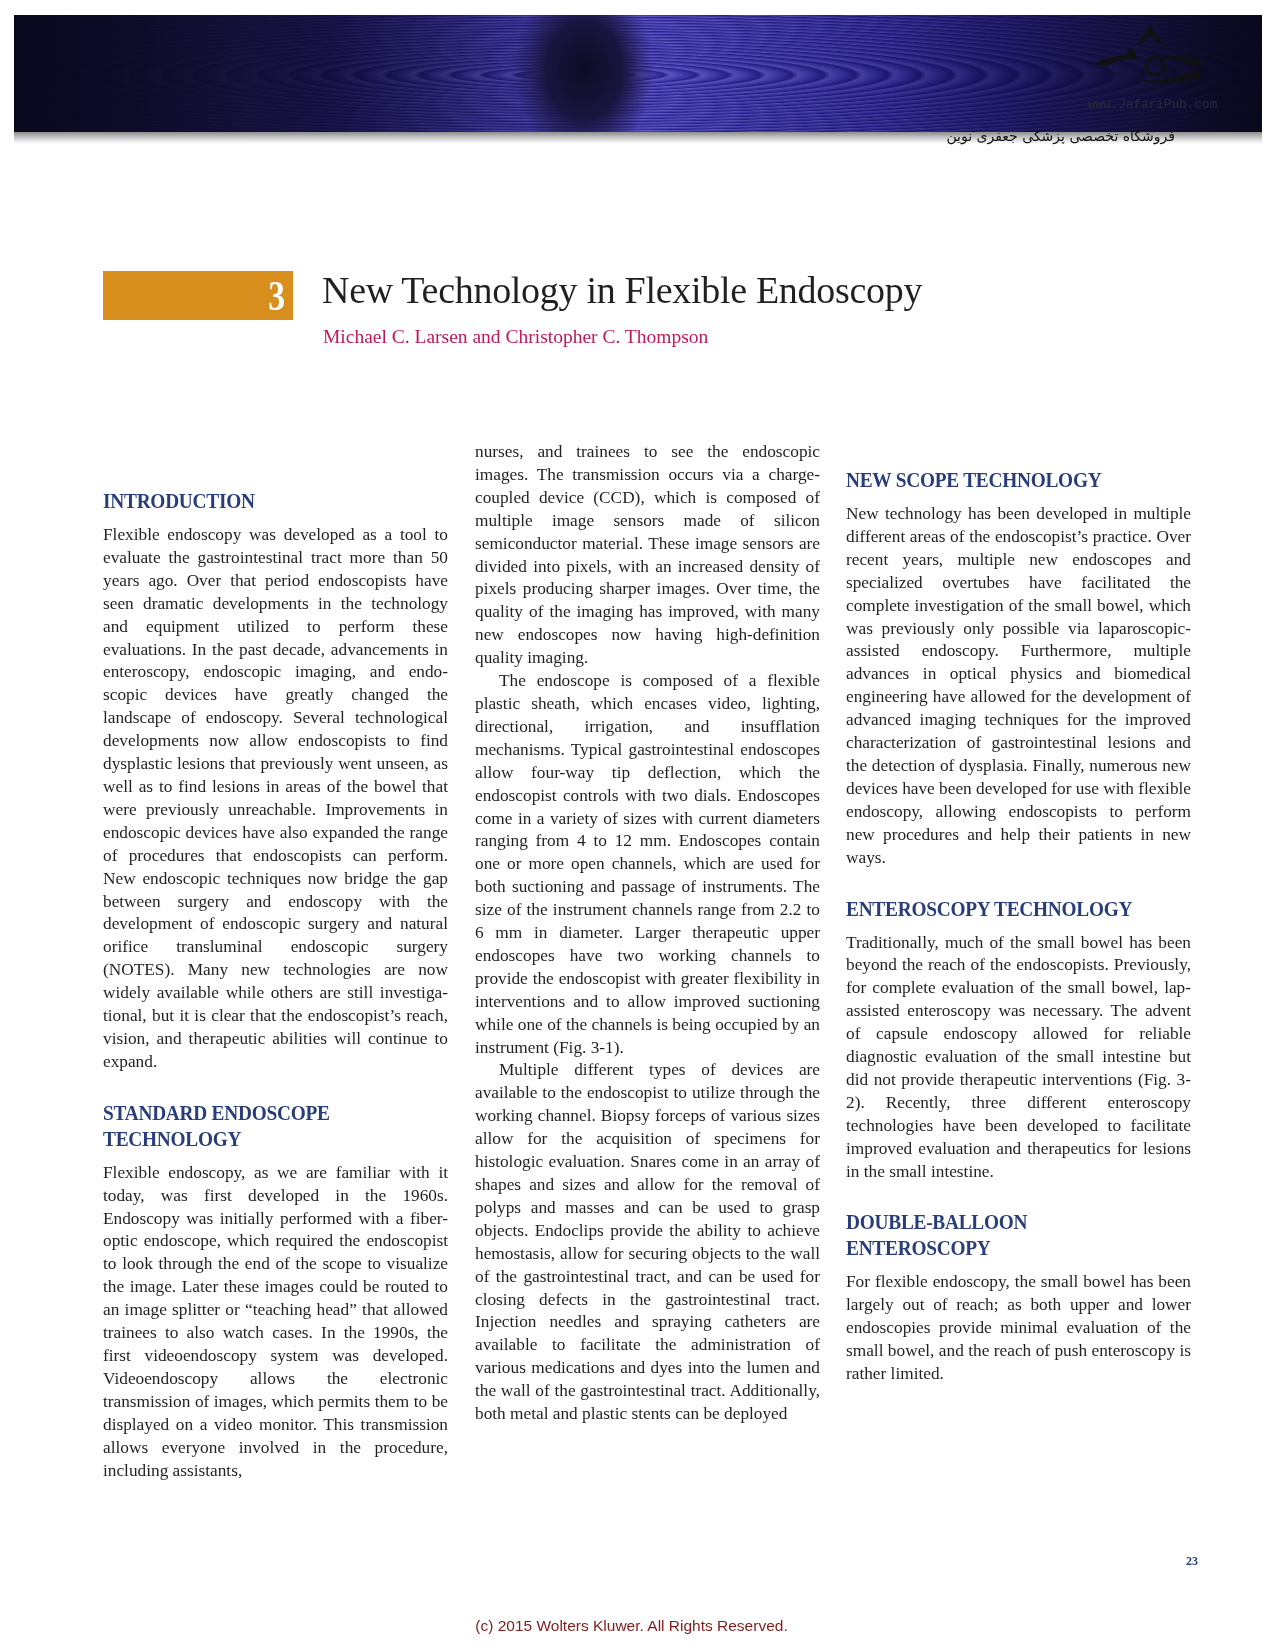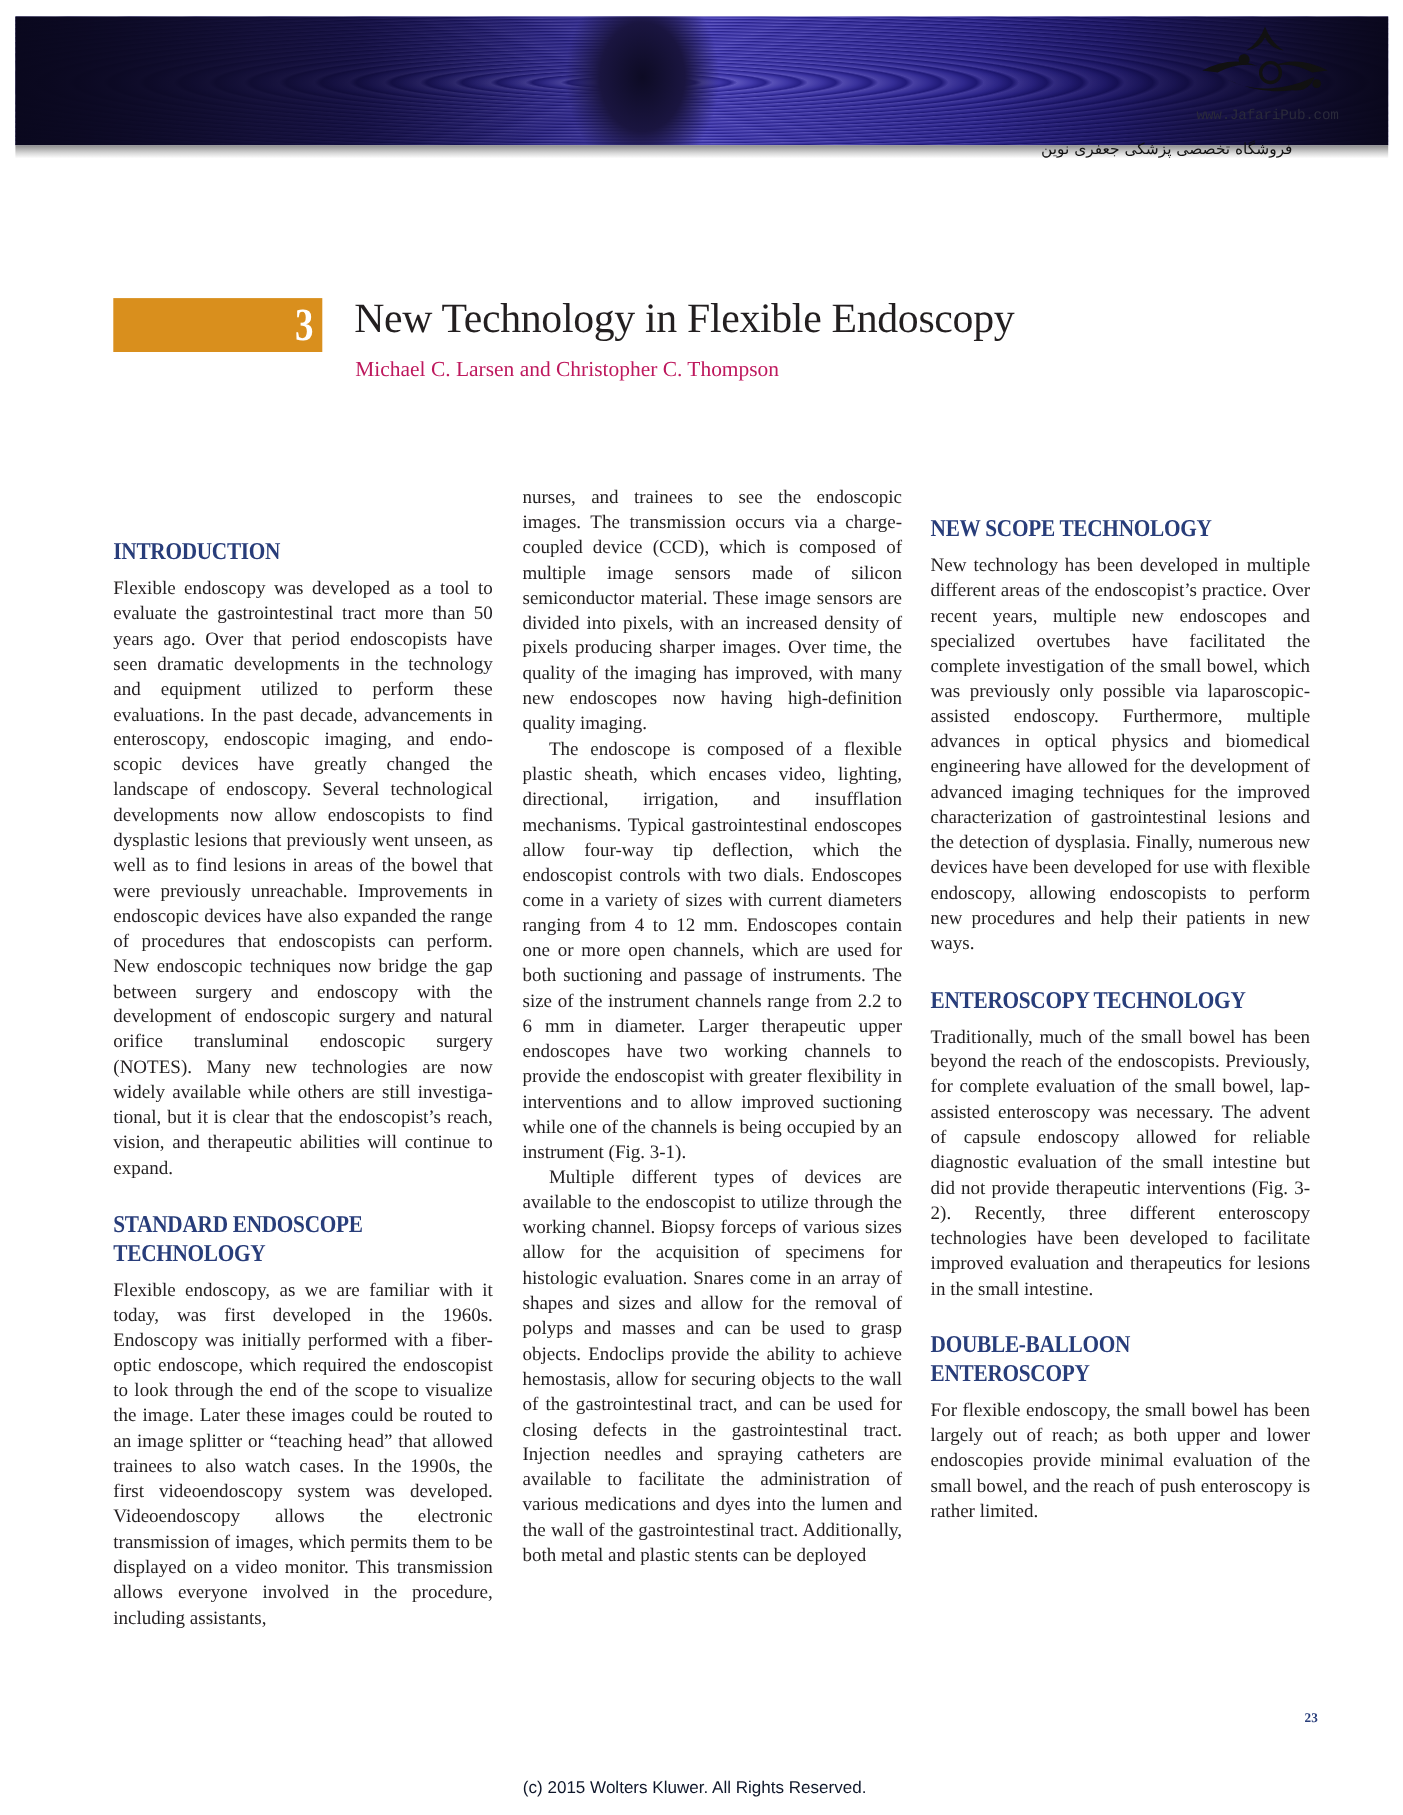--- a/index.html
+++ b/index.html
@@ -63,21 +63,21 @@
     text-align: justify; margin: 0; hyphens: manual;
   }
   .para.indent { text-indent: 24px; }
   .gap { height: 26px; }
   .page-number {
     position: absolute; left: 1163px; top: 1554px; font-family: "Liberation Serif", serif;
     font-weight: bold; font-size: 12px; color: #283d7a; margin-left: 23px;
   }
   .copyright {
     position: absolute; left: 0; width: 1263px; top: 1617px; text-align: center;
-    font-family: "Liberation Sans", sans-serif; font-size: 15.5px; color: #0f172a;
+    font-family: "Liberation Sans", sans-serif; font-size: 15.5px; color: #7f1d1d;
   }
 </style>
 </head>
 <body>
 
 <div class="banner"></div>
 <div class="banner-shadow"></div>
 
 <svg class="logo" viewBox="0 0 130 70">
   <path d="M65 4 Q60 18 48 26 Q60 24 65 14 Q70 24 82 26 Q70 18 65 4 Z" fill="#111"></path>

